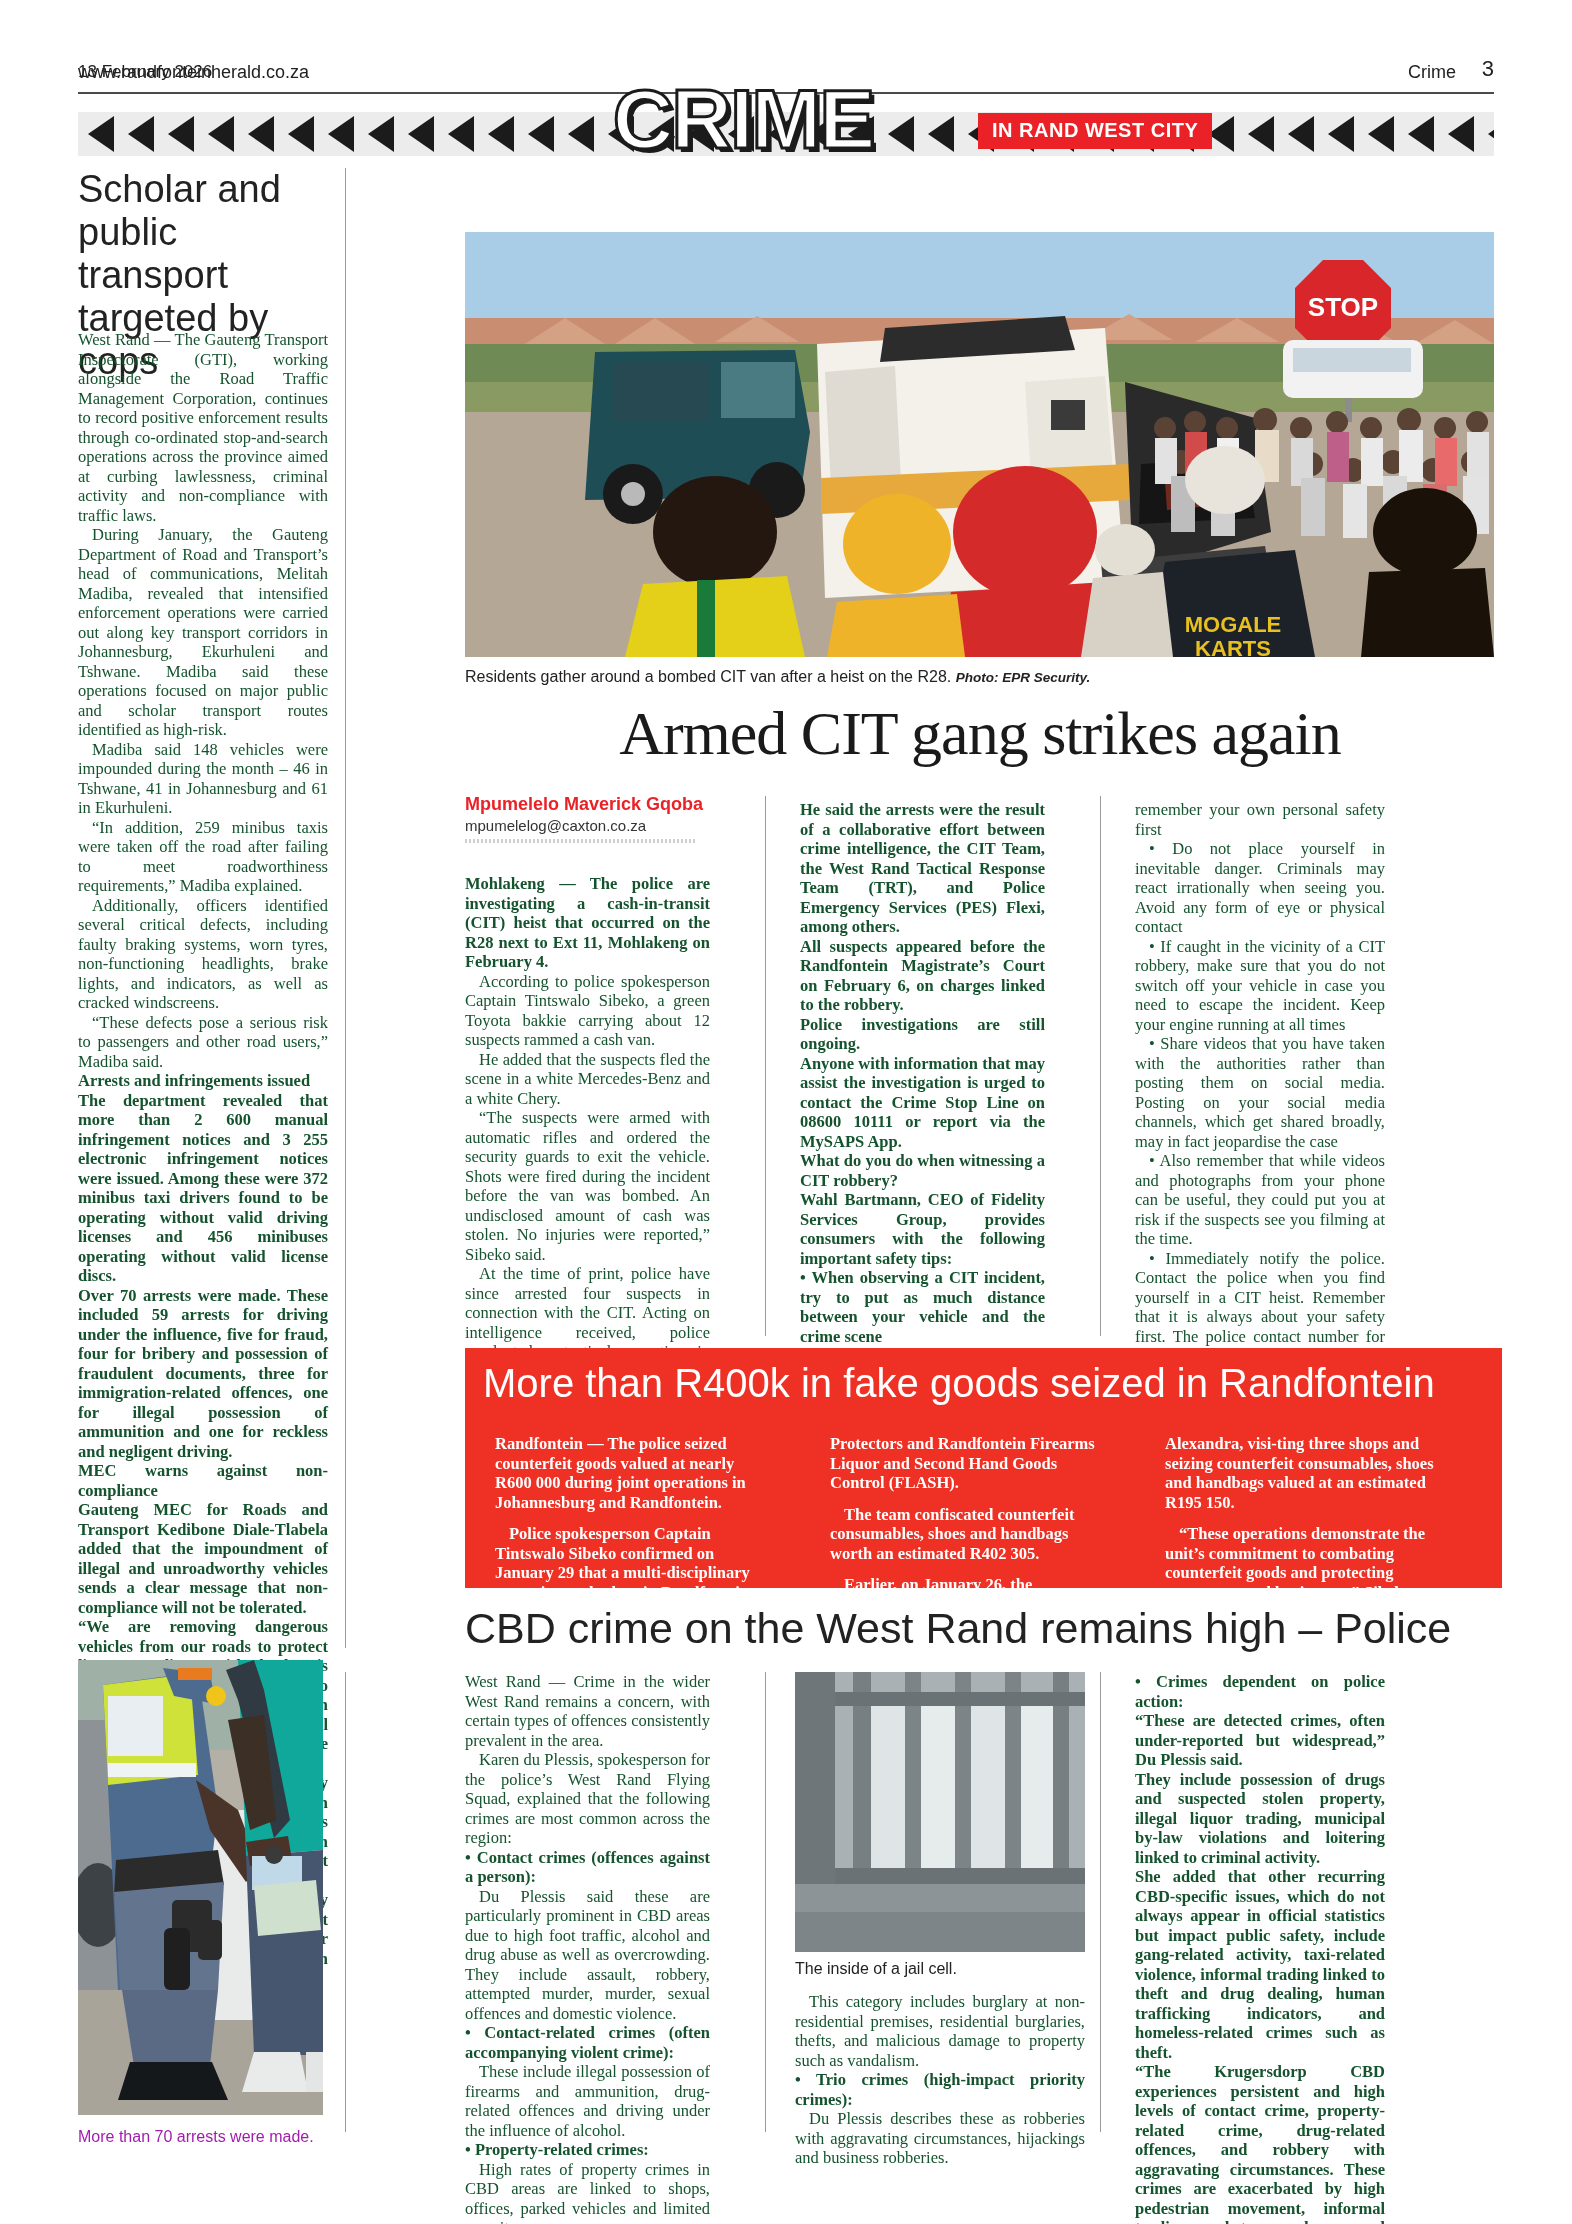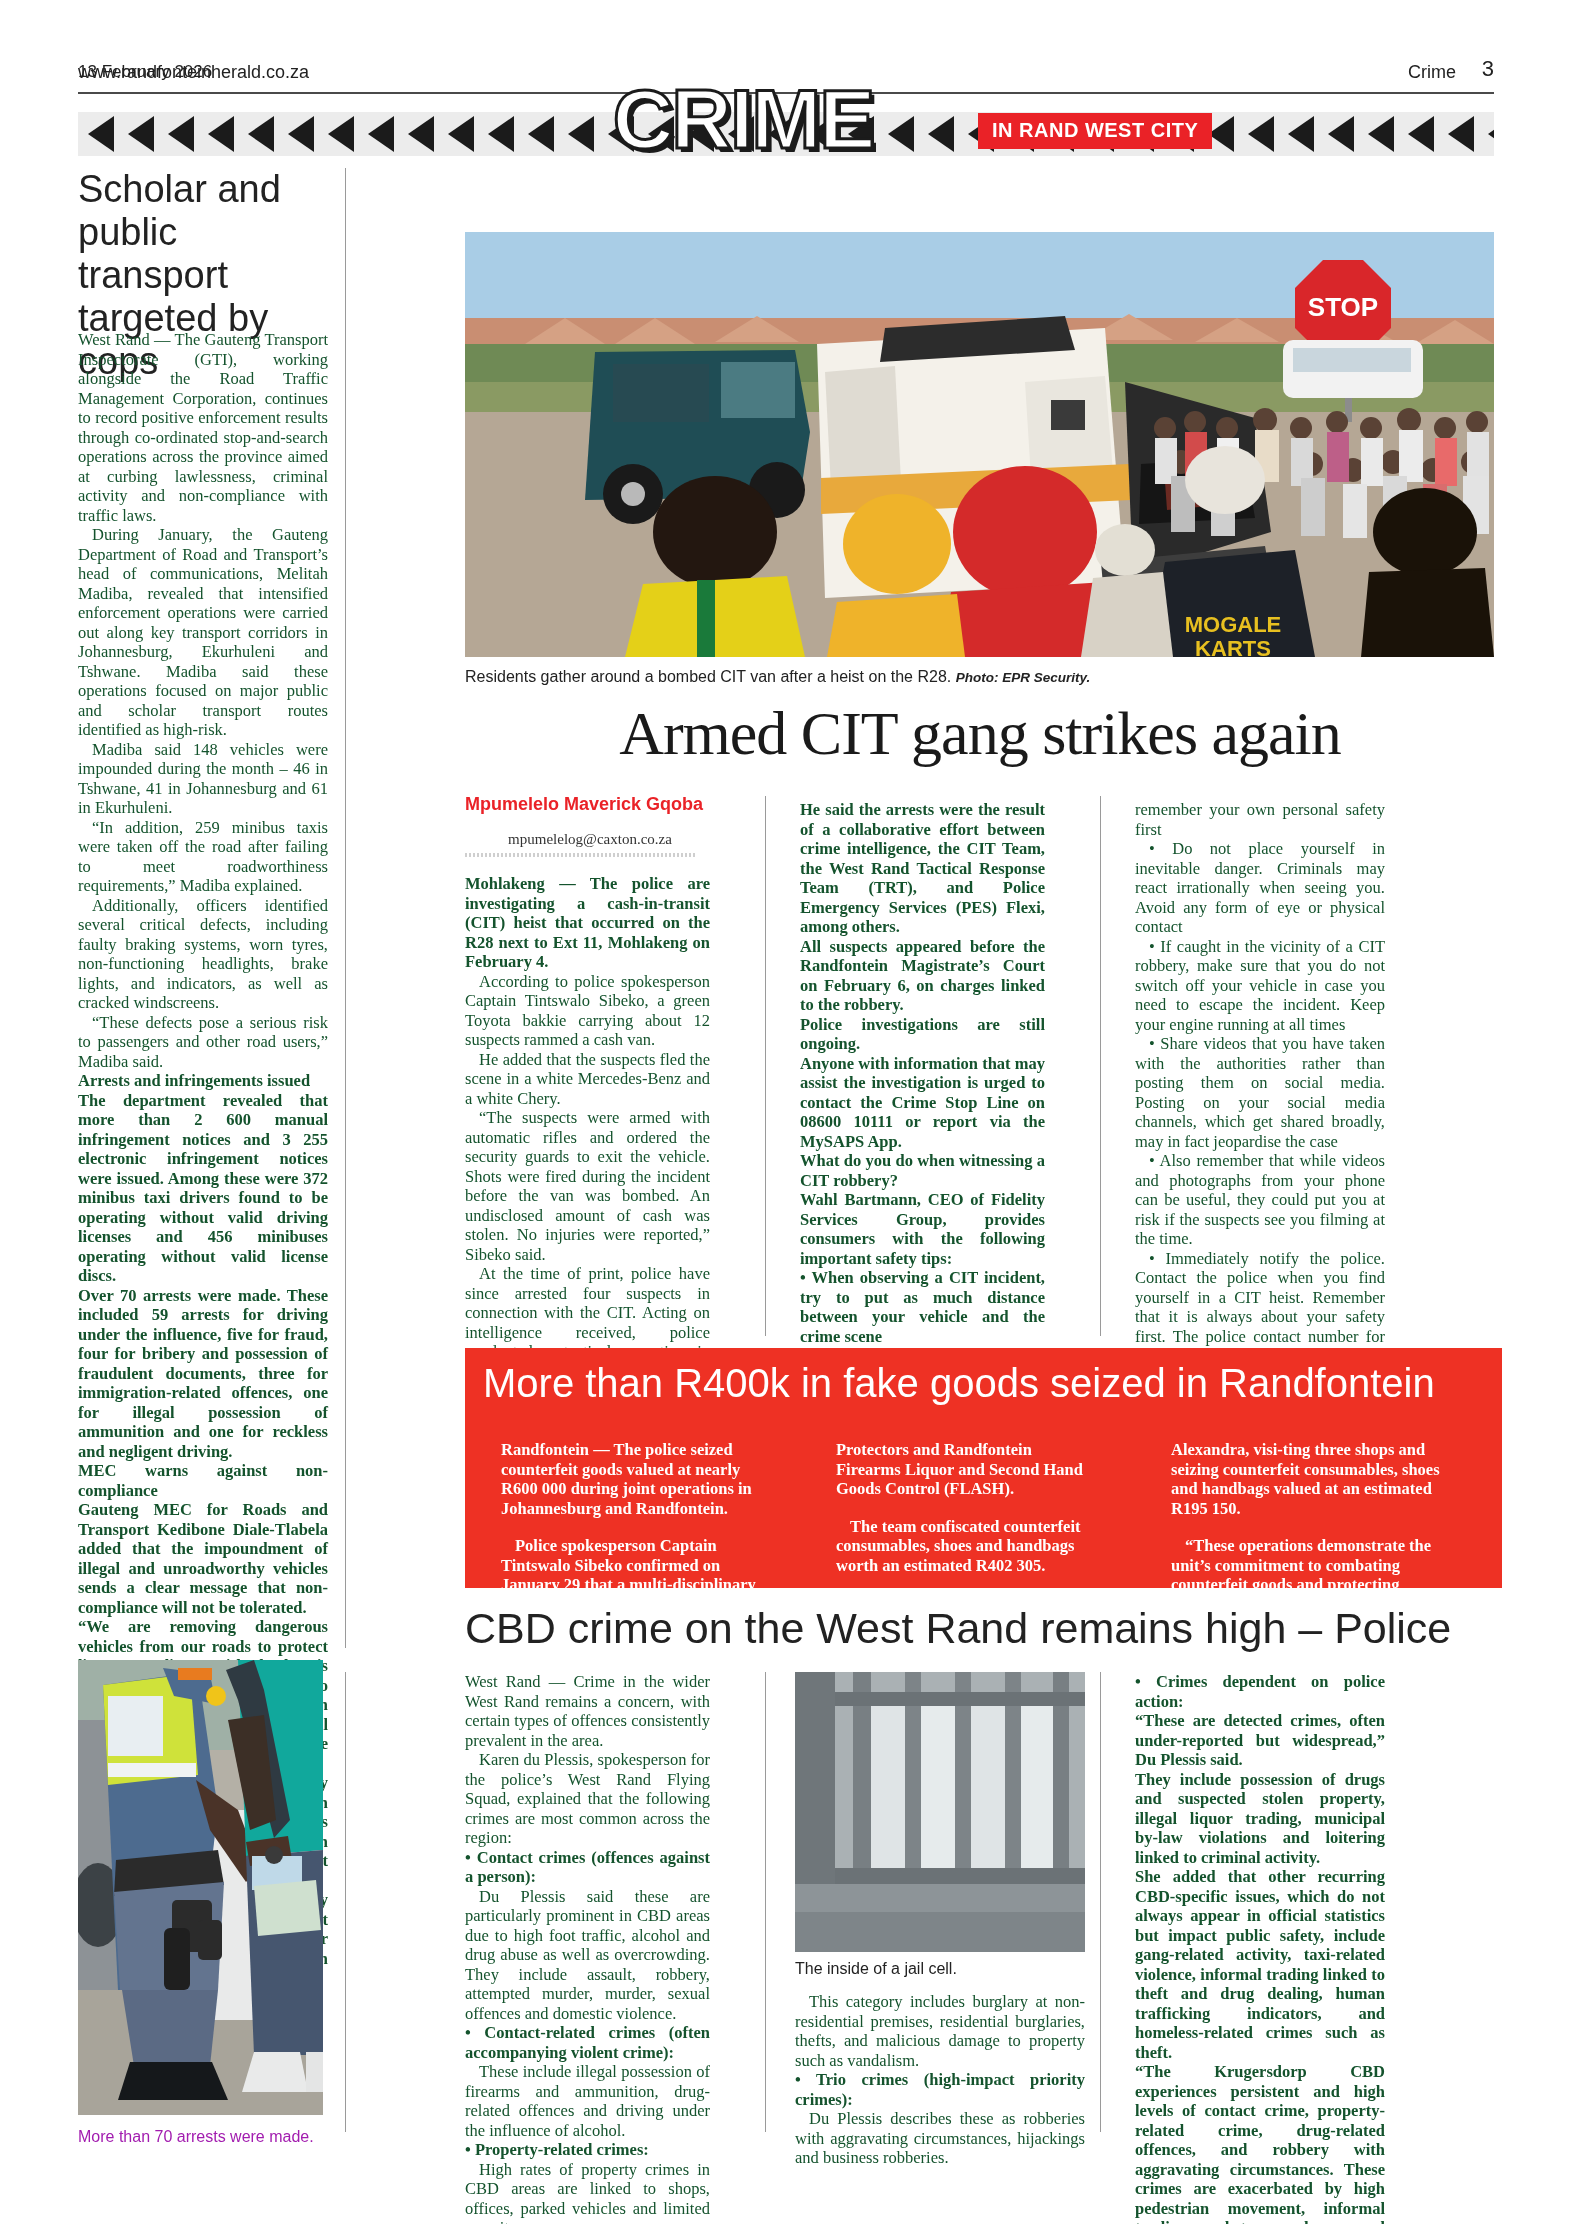--- a/index.html
+++ b/index.html
@@ -52,31 +52,31 @@
   .cap-main{position:absolute;left:465px;top:668px;width:1029px;
       font-family:"Liberation Sans",sans-serif;font-size:16px;color:#222;}
   .cap-main .credit{font-weight:bold;font-style:italic;font-size:13.5px;}
 
   .cit-head{position:absolute;left:465px;top:700px;width:1030px;
       font-family:"Liberation Serif",serif;font-weight:400;font-size:62px;line-height:66px;
       letter-spacing:-1px;color:#1a1a1a;text-align:center;}
 
   .byline{position:absolute;left:465px;top:794px;width:250px;}
   .byline .nm{font-family:"Liberation Sans",sans-serif;font-weight:bold;font-size:18px;color:#ea2227;}
-  .byline .em{font-family:Liberation Serif, serif;font-size:15px;color:#333;margin-top:16px;text-align:center;}
+  .byline .em{font-family:Liberation Sans, sans-serif;font-size:15px;color:#333;margin-top:2px;}
   .byline .dots{margin-top:5px;height:4px;width:230px;
       background:repeating-linear-gradient(to right,#cfcfcf 0 2px,transparent 2px 4px);}
 
   
   .redbox{position:absolute;left:465px;top:1348px;width:1029px;height:240px;background:#ee3124;padding-left:8px;}
   .redbox h2{margin:0;position:absolute;left:18px;top:12px;width:1000px;
       font-family:"Liberation Sans",sans-serif;font-weight:400;font-size:40px;line-height:46px;color:#fff;}
   .redcol{position:absolute;top:74px;font-family:"Liberation Serif",serif;font-weight:bold;
       font-size:16.5px;line-height:19.5px;color:#fff;text-align:left;}
-  .redcol p{margin:18px;text-indent:14px;}
+  .redcol p{margin:12px;text-indent:14px;}
   .redcol p.noind{text-indent:0;}
 
   
   .cbd-head{position:absolute;left:465px;top:1604px;width:1030px;
       font-family:"Liberation Sans",sans-serif;font-weight:400;font-size:43px;line-height:48px;color:#222;}
   .photo-jail{position:absolute;left:795px;top:1672px;width:290px;height:280px;overflow:hidden;background:#9aa3a7;}
   .cap-jail{position:absolute;left:795px;top:1960px;width:290px;
       font-family:"Liberation Sans",sans-serif;font-size:16px;color:#222;}
 </style>
 </head>

